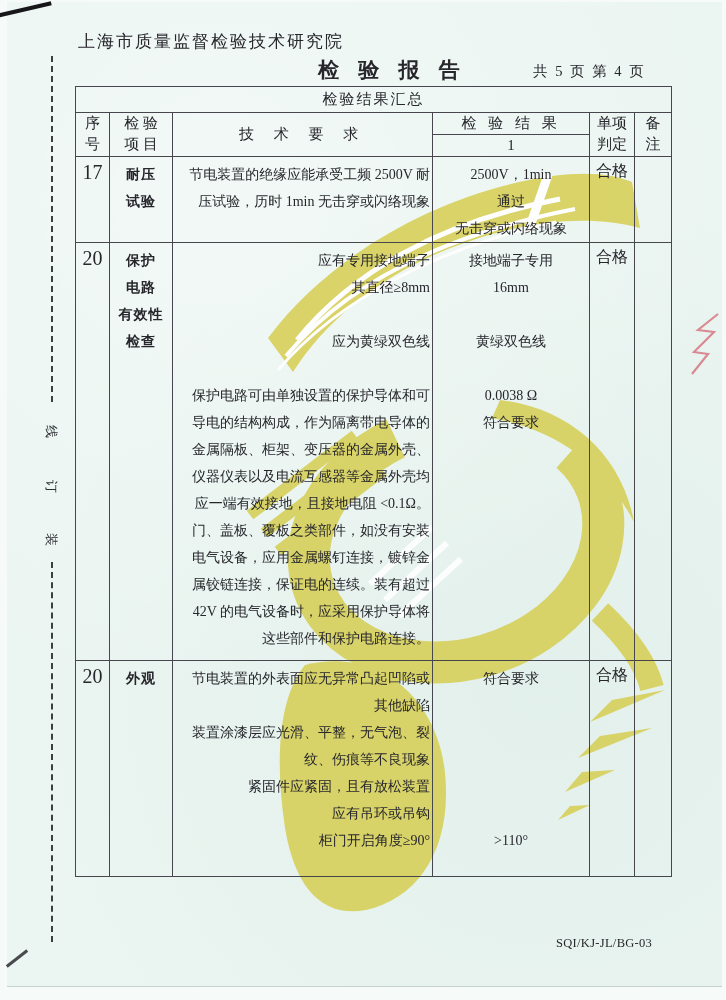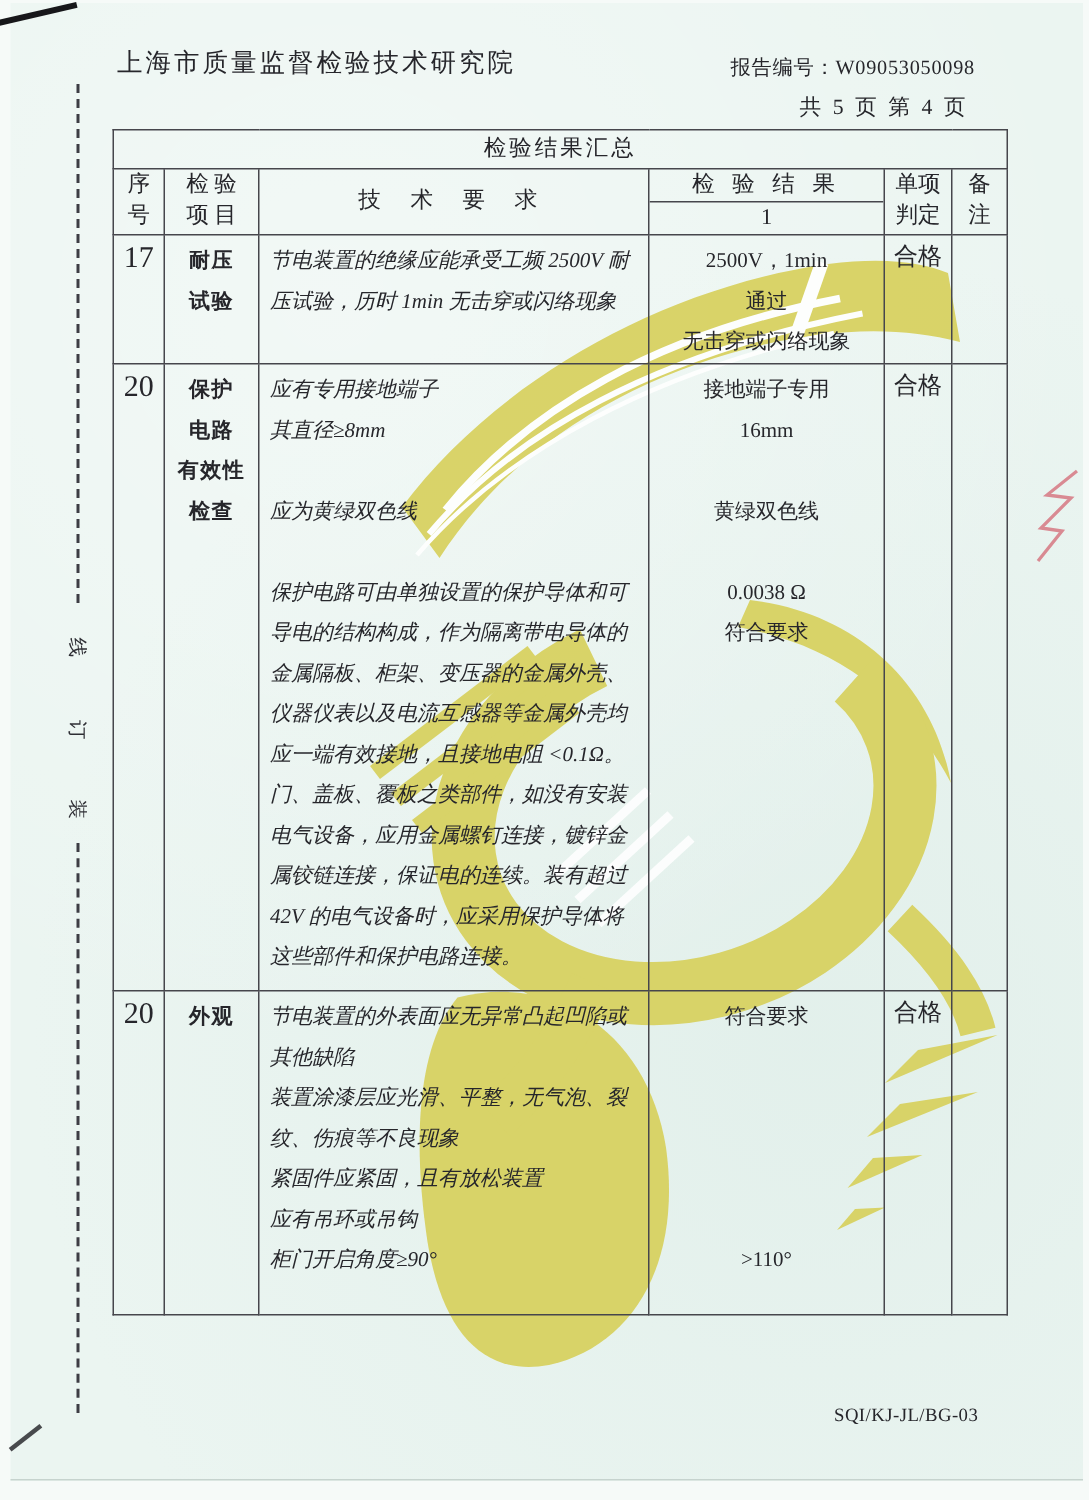--- a/index.html
+++ b/index.html
@@ -48,21 +48,21 @@
   tr.r17{height:82px;} tr.r18{height:418px;} tr.r19{height:58px;} tr.r20{height:216px;}
   .tbl-title{text-align:center;font-size:15px;letter-spacing:2px;line-height:25px;}
   .th{text-align:center;font-size:15px;}
   .th .ln{height:21px;line-height:21px;font-size:15px;}
   .th-req{letter-spacing:8px;line-height:43px;}
   .th-result .th-top{height:21px;line-height:21px;border-bottom:1px solid var(--line);letter-spacing:4px;}
   .th-result .th-bottom{height:21px;line-height:21px;}
   .ln{height:27px;line-height:27px;font-size:14px;white-space:nowrap;}
   .cell-no{text-align:center;padding-top:4px !important;font-size:20px;}
   .cell-item{text-align:center;padding-top:4px !important;letter-spacing:1px;font-weight:bold;}
-  .cell-req{text-align:left;padding:4px 2px 0 7px !important;font-style:italic;}
+  .cell-req{text-align:right;padding:4px 2px 0 7px !important;}
   .cell-res{text-align:center;padding-top:4px !important;}
   .cell-verdict{text-align:center;padding-top:4px !important;}
 </style>
 </head>
 <body>
 
 <div class="page">
   <div class="paper"></div>
 
   <svg class="wm-svg" width="726" height="1000" viewBox="0 0 726 1000">
@@ -90,21 +90,21 @@
       <line x1="548" y1="175" x2="528" y2="232" stroke-width="9"></line>
       <line x1="385" y1="600" x2="447" y2="543" stroke-width="6"></line>
       <line x1="370" y1="584" x2="432" y2="527" stroke-width="6"></line>
       <line x1="399" y1="616" x2="461" y2="559" stroke-width="6"></line>
     </g>
   </svg>
 
   <div class="layer">
 
     <div class="institute">上海市质量监督检验技术研究院</div>
-    <div class="report-no">报告编号：W09053050098</div>
+    <div class="doc-title">检 验 报 告</div>
     <div class="pagination">共 5 页  第 4 页</div>
 
     <div class="dash dash1"></div>
     <div class="dash dash2"></div>
     <div class="bind-char bc0">线</div>
     <div class="bind-char bc1">订</div>
     <div class="bind-char bc2">装</div>
 
     <table class="report">
       <colgroup>

